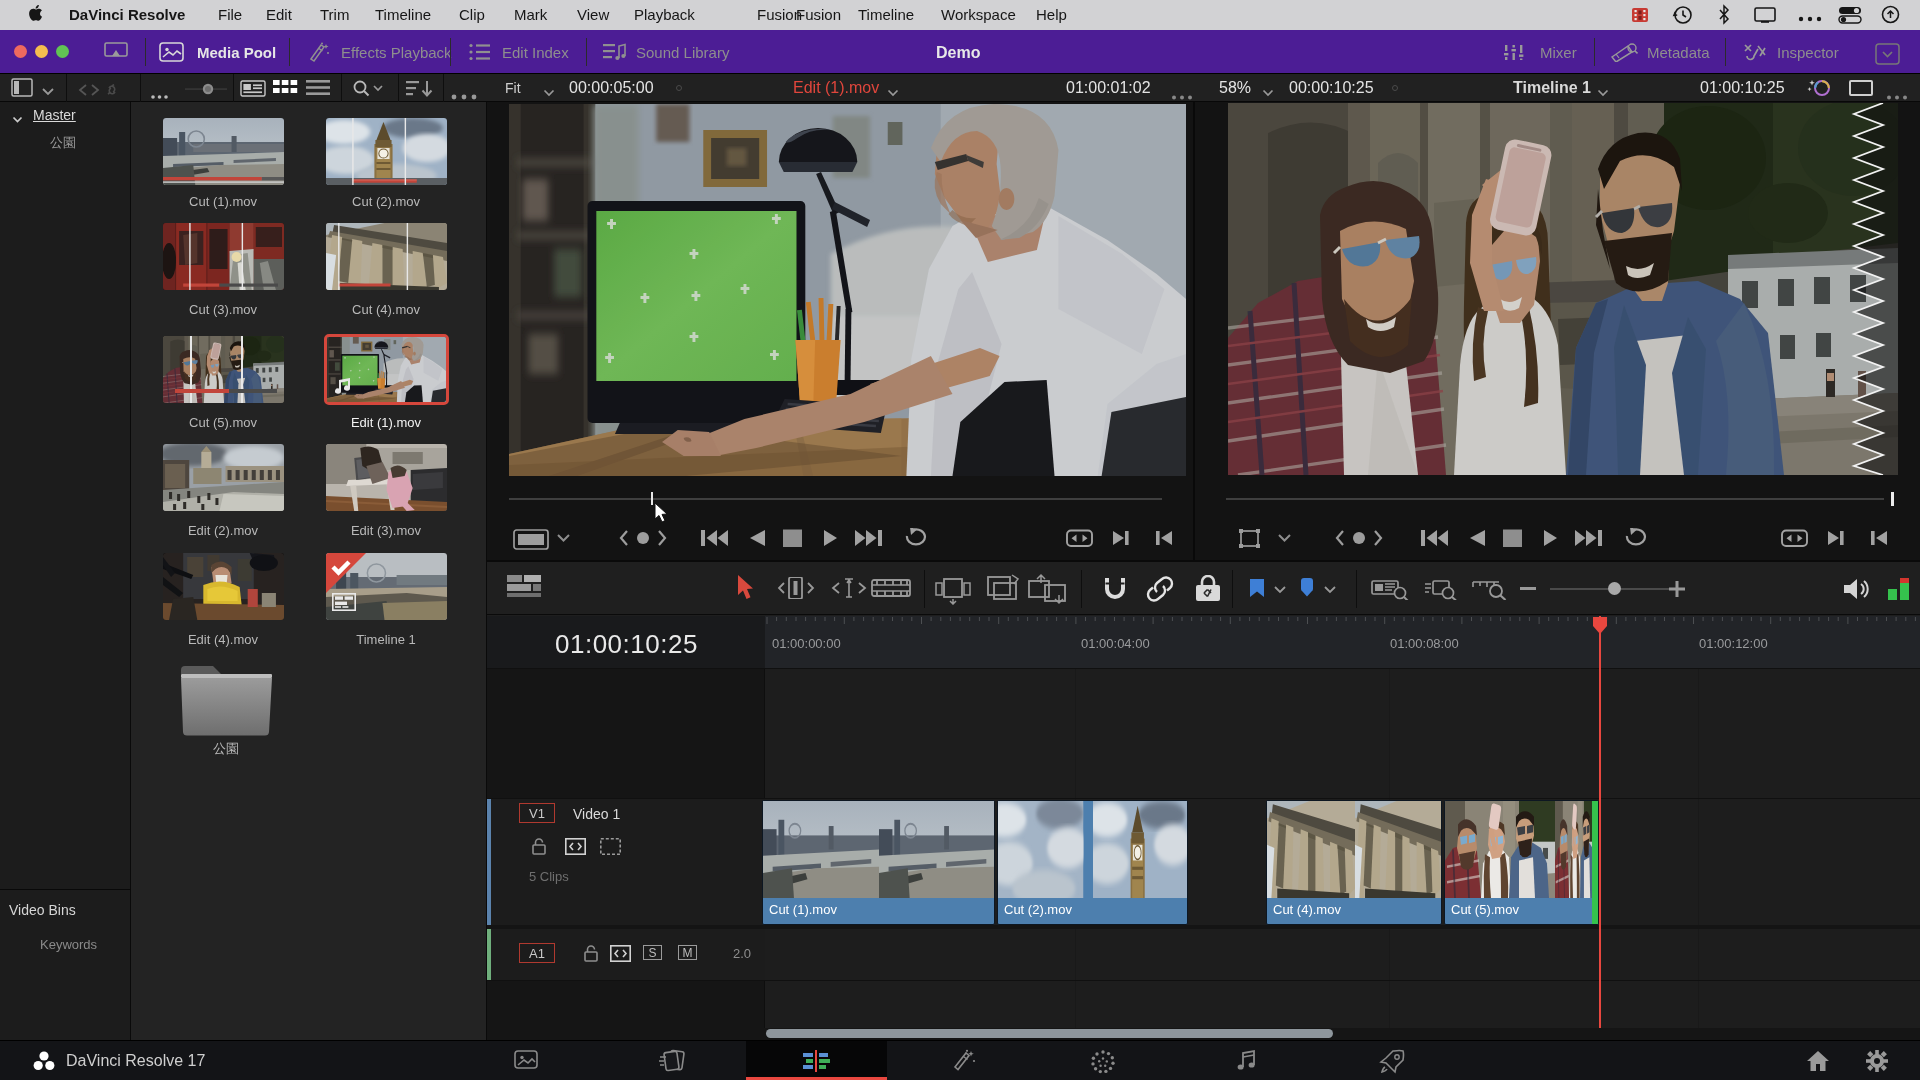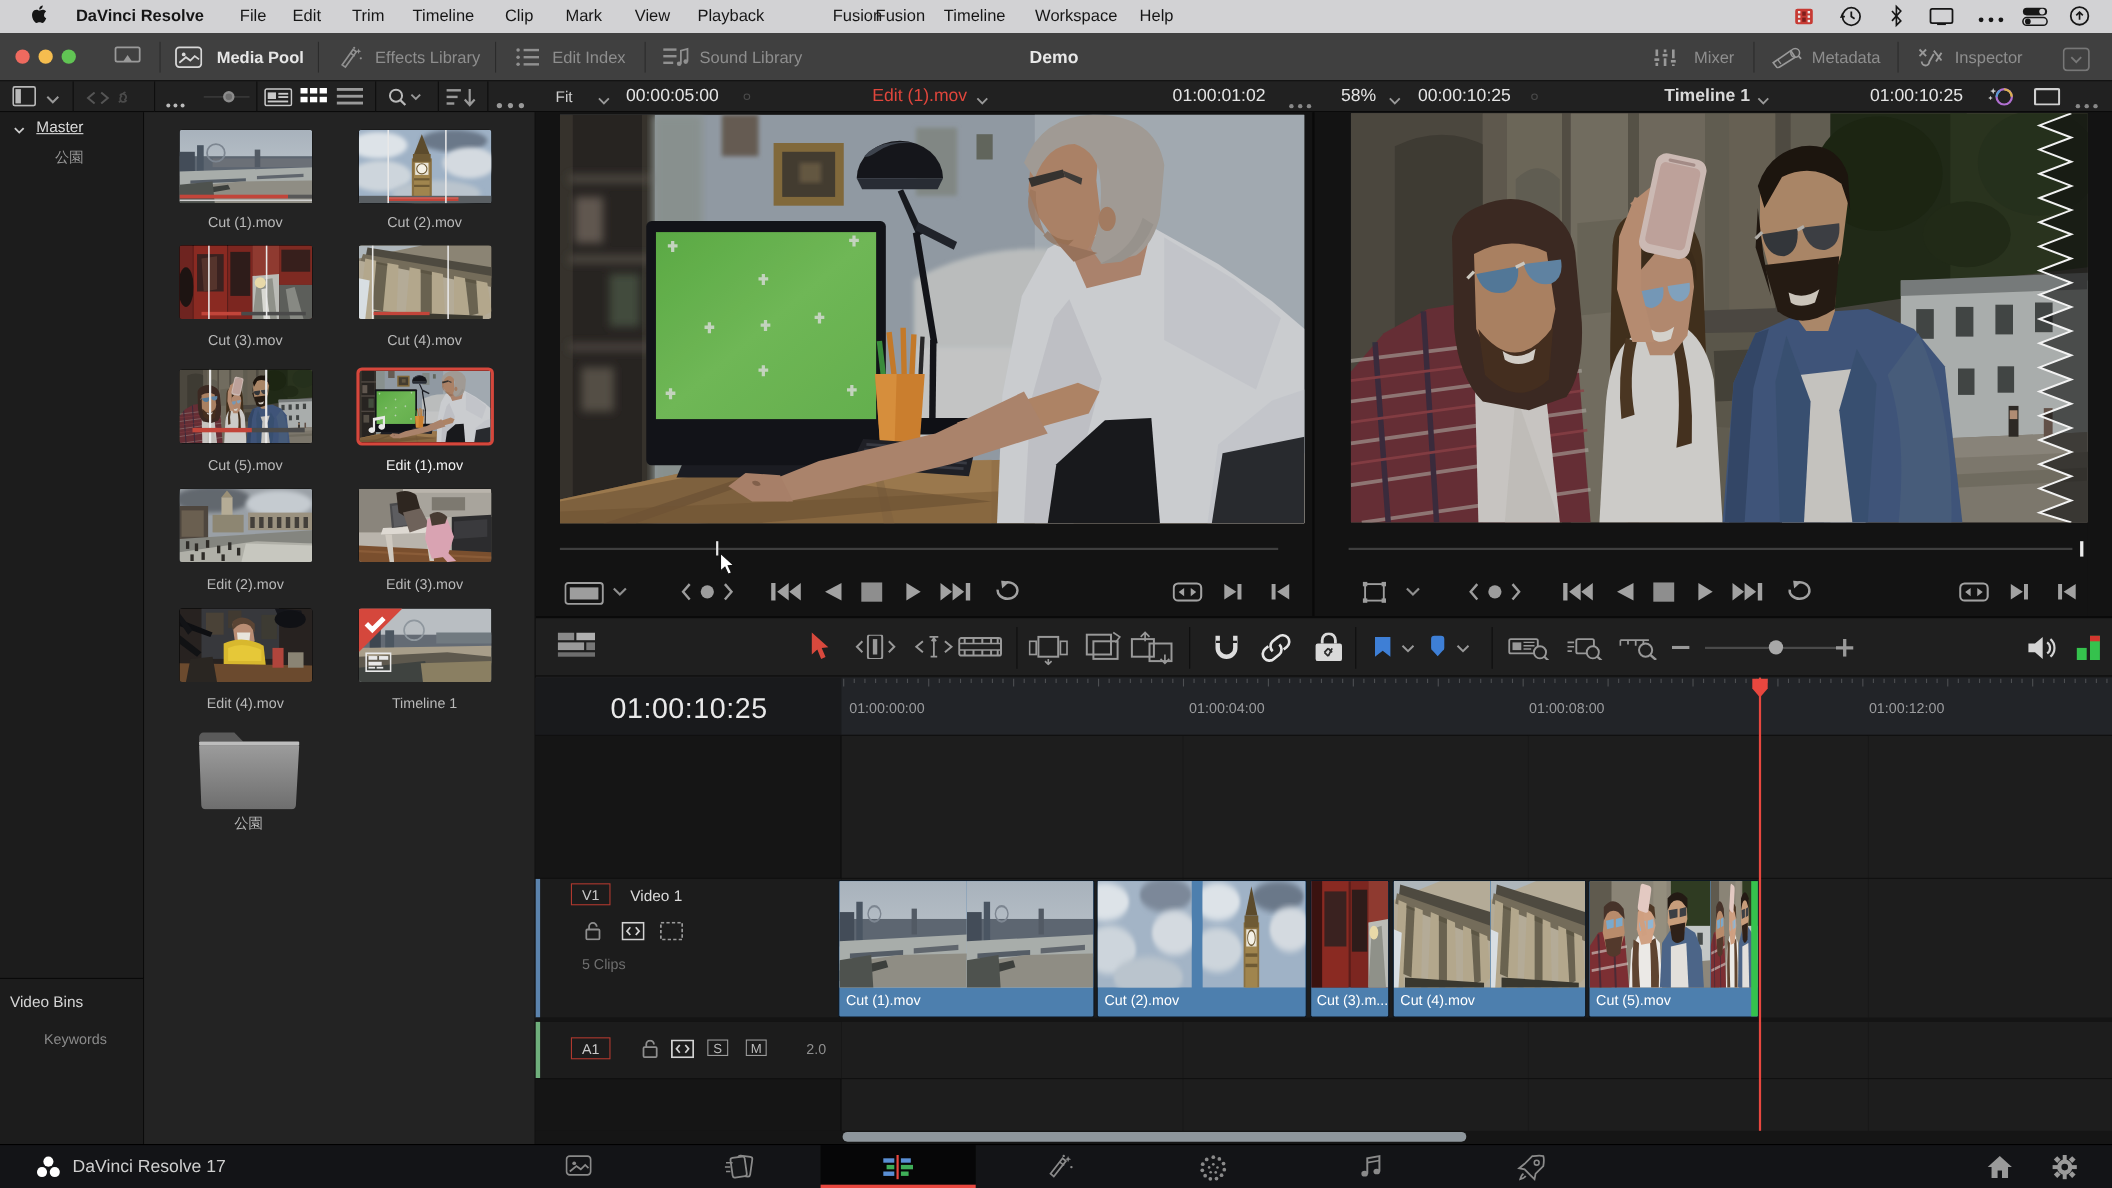--- a/index.html
+++ b/index.html
@@ -3,21 +3,21 @@
 <meta charset="utf-8">
 <style>
 *{margin:0;padding:0;box-sizing:border-box;}
 html,body{width:1920px;height:1080px;overflow:hidden;background:#1e1e1e;font-family:"Liberation Sans",sans-serif;}
 .abs{position:absolute;}
 #stage{position:relative;width:1920px;height:1080px;}
 
 #macbar{left:0;top:0;width:1920px;height:30px;background:#d2d2d4;color:#161616;font-size:15px;}
 #macbar span{position:absolute;top:6px;white-space:nowrap;}
 
-#titlebar{left:0;top:30px;width:1920px;height:44px;background:#404040;border-bottom:1px solid #000;}
+#titlebar{left:0;top:30px;width:1920px;height:44px;background:#4c1d95;border-bottom:1px solid #000;}
 .tl{position:absolute;top:15px;width:13px;height:13px;border-radius:50%;}
 .tabtxt{position:absolute;top:14px;font-size:15px;color:#8e8e8e;white-space:nowrap;}
 .tdiv{position:absolute;top:8px;width:1px;height:28px;background:#2b2b2b;}
 
 #toolrow{left:0;top:74px;width:1920px;height:28px;background:#212121;border-bottom:1px solid #080808;}
 .vdiv{position:absolute;top:0;width:1px;height:28px;background:#0e0e0e;}
 
 #sidebar{left:0;top:102px;width:131px;height:938px;background:#1c1c1c;border-right:1px solid #0a0a0a;}
 #mediapool{left:131px;top:102px;width:356px;height:938px;background:#232323;border-right:1px solid #0a0a0a;}
 #viewers{left:487px;top:102px;width:1433px;height:458px;background:#131313;}
@@ -660,21 +660,21 @@
           <path d="M4 16 L10 11 L14 14 L18 10 L22 13" stroke="#d8d8d8" stroke-width="1.6" fill="none"></path>
         </svg></span>
     <span class="tabtxt" style="left:197px;color:#e6e6e6;font-weight:bold;">Media Pool</span>
     <div class="tdiv" style="left:289px;"></div>
     <span class="abs" style="left:306px;top:11px;"><svg width="26" height="23" viewBox="0 0 26 23">
           <path d="M5 18 L15 4 L18 6 L8 20 Z M13 7.5 L16.5 10" stroke="#909090" stroke-width="1.5" fill="none"></path>
           <path d="M20 3 l.7 1.8 1.8 .7 -1.8 .7 -.7 1.8 -.7 -1.8 -1.8 -.7 1.8 -.7 Z" fill="#909090"></path>
           <circle cx="22" cy="12" r="1" fill="#909090"></circle>
           <circle cx="16" cy="2.5" r="1" fill="#909090"></circle>
         </svg></span>
-    <span class="tabtxt" style="left:341px;">Effects Library</span>
+    <span class="tabtxt" style="left:341px;">Effects Playback</span>
     <div class="tdiv" style="left:450px;"></div>
     <span class="abs" style="left:468px;top:12px;"><svg width="24" height="20" viewBox="0 0 24 20">
           <circle cx="3" cy="3.5" r="1.6" fill="#909090"></circle>
           <circle cx="3" cy="10" r="1.6" fill="#909090"></circle>
           <circle cx="3" cy="16.5" r="1.6" fill="#909090"></circle>
           <rect x="8" y="2.4" width="14" height="2.2" fill="#909090"></rect>
           <rect x="8" y="8.9" width="14" height="2.2" fill="#909090"></rect>
           <rect x="8" y="15.4" width="14" height="2.2" fill="#909090"></rect>
         </svg></span>
     <span class="tabtxt" style="left:502px;">Edit Index</span>
@@ -1142,26 +1142,20 @@
       <div class="abs" style="left:6px;top:101px;font-size:13px;color:#fff;">Cut (1).mov</div>
     </div>
     <div class="abs" style="left:510px;top:184px;width:191px;height:125px;background:#4d7fae;border:1px solid #0d1722;border-radius:2px;">
       <svg class="abs" style="left:0;top:0;" width="95" height="97" viewBox="10 0 100 62" preserveAspectRatio="none">
           <use href="#scut2c"></use>
         </svg>
       <svg class="abs" style="left:95px;top:0;" width="94" height="97" viewBox="0 0 120 62" preserveAspectRatio="none">
           <use href="#scut2t"></use>
         </svg>
       <div class="abs" style="left:6px;top:101px;font-size:13px;color:#fff;">Cut (2).mov</div>
-    </div>
-    <div class="abs" style="left:704px;top:184px;width:72px;height:125px;background:#4d7fae;border:1px solid #0d1722;border-radius:2px;">
-      <svg class="abs" style="left:0;top:0;" width="70" height="97" viewBox="0 0 70 62" preserveAspectRatio="none">
-          <use href="#scut3t"></use>
-        </svg>
-      <div class="abs" style="left:5px;top:101px;font-size:13px;color:#fff;">Cut (3).m...</div>
     </div>
     <div class="abs" style="left:779px;top:184px;width:176px;height:125px;background:#4d7fae;border:1px solid #0d1722;border-radius:2px;">
       <svg class="abs" style="left:0;top:0;" width="88" height="97" viewBox="0 0 120 62" preserveAspectRatio="none">
           <use href="#scut4t"></use>
         </svg>
       <svg class="abs" style="left:88px;top:0;" width="86" height="97" viewBox="0 0 120 62" preserveAspectRatio="none">
           <use href="#scut4t"></use>
         </svg>
       <div class="abs" style="left:6px;top:101px;font-size:13px;color:#fff;">Cut (4).mov</div>
     </div>

